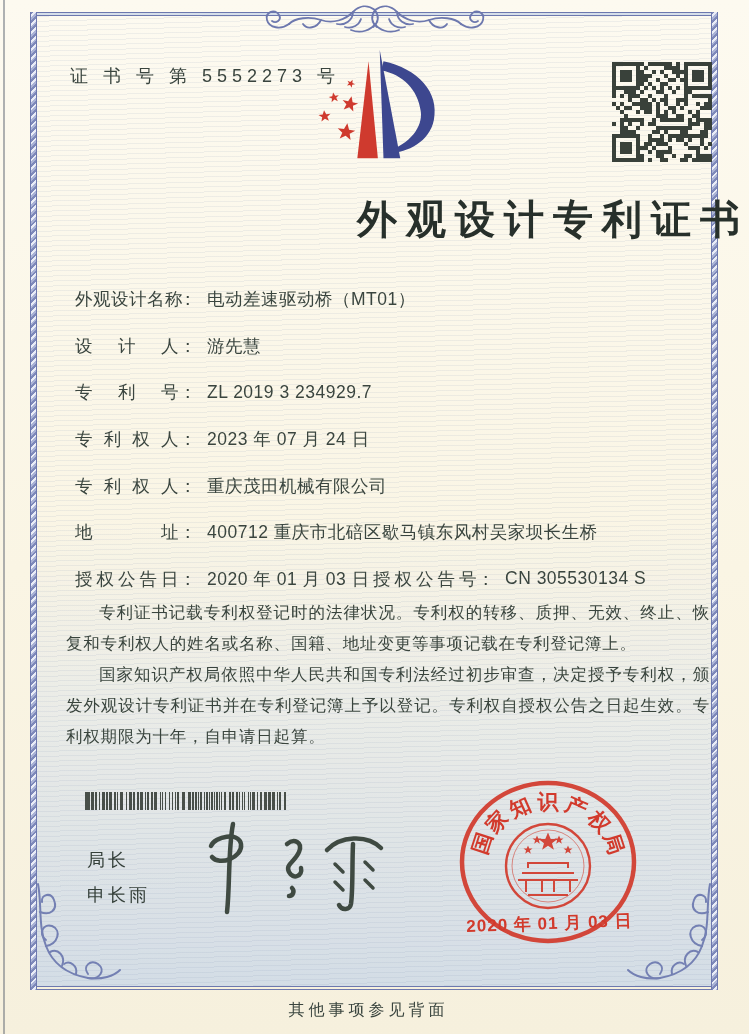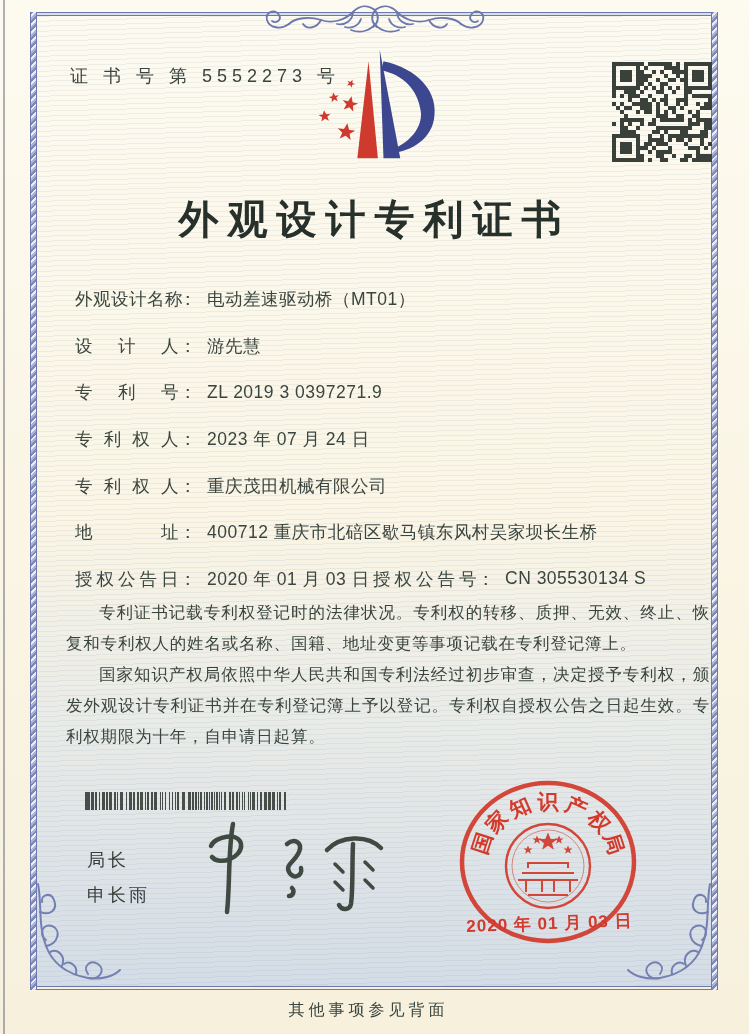--- a/index.html
+++ b/index.html
@@ -17,21 +17,21 @@
         background:repeating-linear-gradient(135deg,#7e89ba 0 2px,#e9ecf7 2px 4px,#aab3d6 4px 6px);
         border-left:1px solid #6d78ae;border-right:1px solid #6d78ae;}
   .band.l{left:30px}.band.r{left:711px}
   .orn{position:absolute;}
   .orn.tl{left:255px;top:0;}
   .orn.bl{left:32px;top:882px;}
   .orn.br{left:624px;top:882px;transform:scaleX(-1);}
   .certno{position:absolute;left:70px;top:64px;font-size:18px;letter-spacing:5px;color:#39443e;}
   .logo{position:absolute;left:292px;top:40px;}
   .qr{position:absolute;left:612px;top:62px;}
-  .title{position:absolute;left:0;top:192px;width:749px;text-align:center;
+  .title{position:absolute;left:0;top:192px;width:749px;text-align:right;
          font-family:"Liberation Serif","DejaVu Serif",serif;font-weight:600;
          font-size:40px;letter-spacing:9px;color:#27302b;}
   .fields{position:absolute;left:75px;top:276px;width:620px;}
   .row{height:46.6px;display:flex;align-items:center;position:relative;font-size:17.5px;letter-spacing:.5px;}
   .flabel{display:inline-block;width:104px;text-align:justify;text-align-last:justify;white-space:nowrap;}
   .colon{margin:0 10px 0 0;}
   .fvalue{white-space:nowrap;}
   .grant-right{position:absolute;left:298px;display:flex;align-items:center;}
   .paras{position:absolute;left:66px;top:597px;width:644px;font-size:16.5px;line-height:31px;
          text-align:justify;letter-spacing:.8px;color:#39443d;}
@@ -461,21 +461,21 @@
       <span class="fvalue">电动差速驱动桥（MT01）</span>
     </div>
     <div class="row">
       <span class="flabel">设计人</span>
         <span class="colon">：</span>
       <span class="fvalue">游先慧</span>
     </div>
     <div class="row">
       <span class="flabel">专利号</span>
         <span class="colon">：</span>
-      <span class="fvalue">ZL 2019 3 0397271.9</span>
+      <span class="fvalue">ZL 2019 3 234929.7</span>
     </div>
     <div class="row">
       <span class="flabel">专利权人</span>
         <span class="colon">：</span>
       <span class="fvalue">2023 年 07 月 24 日</span>
     </div>
     <div class="row">
       <span class="flabel">专利权人</span>
         <span class="colon">：</span>
       <span class="fvalue">重庆茂田机械有限公司</span>

